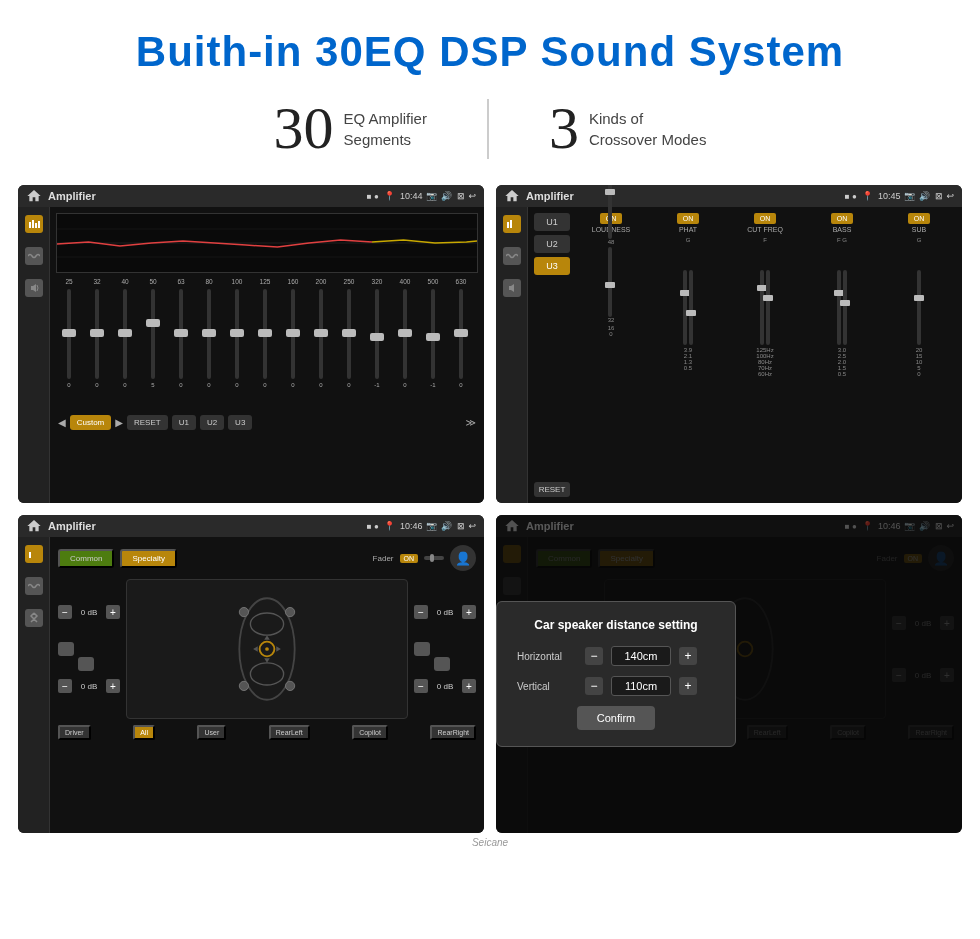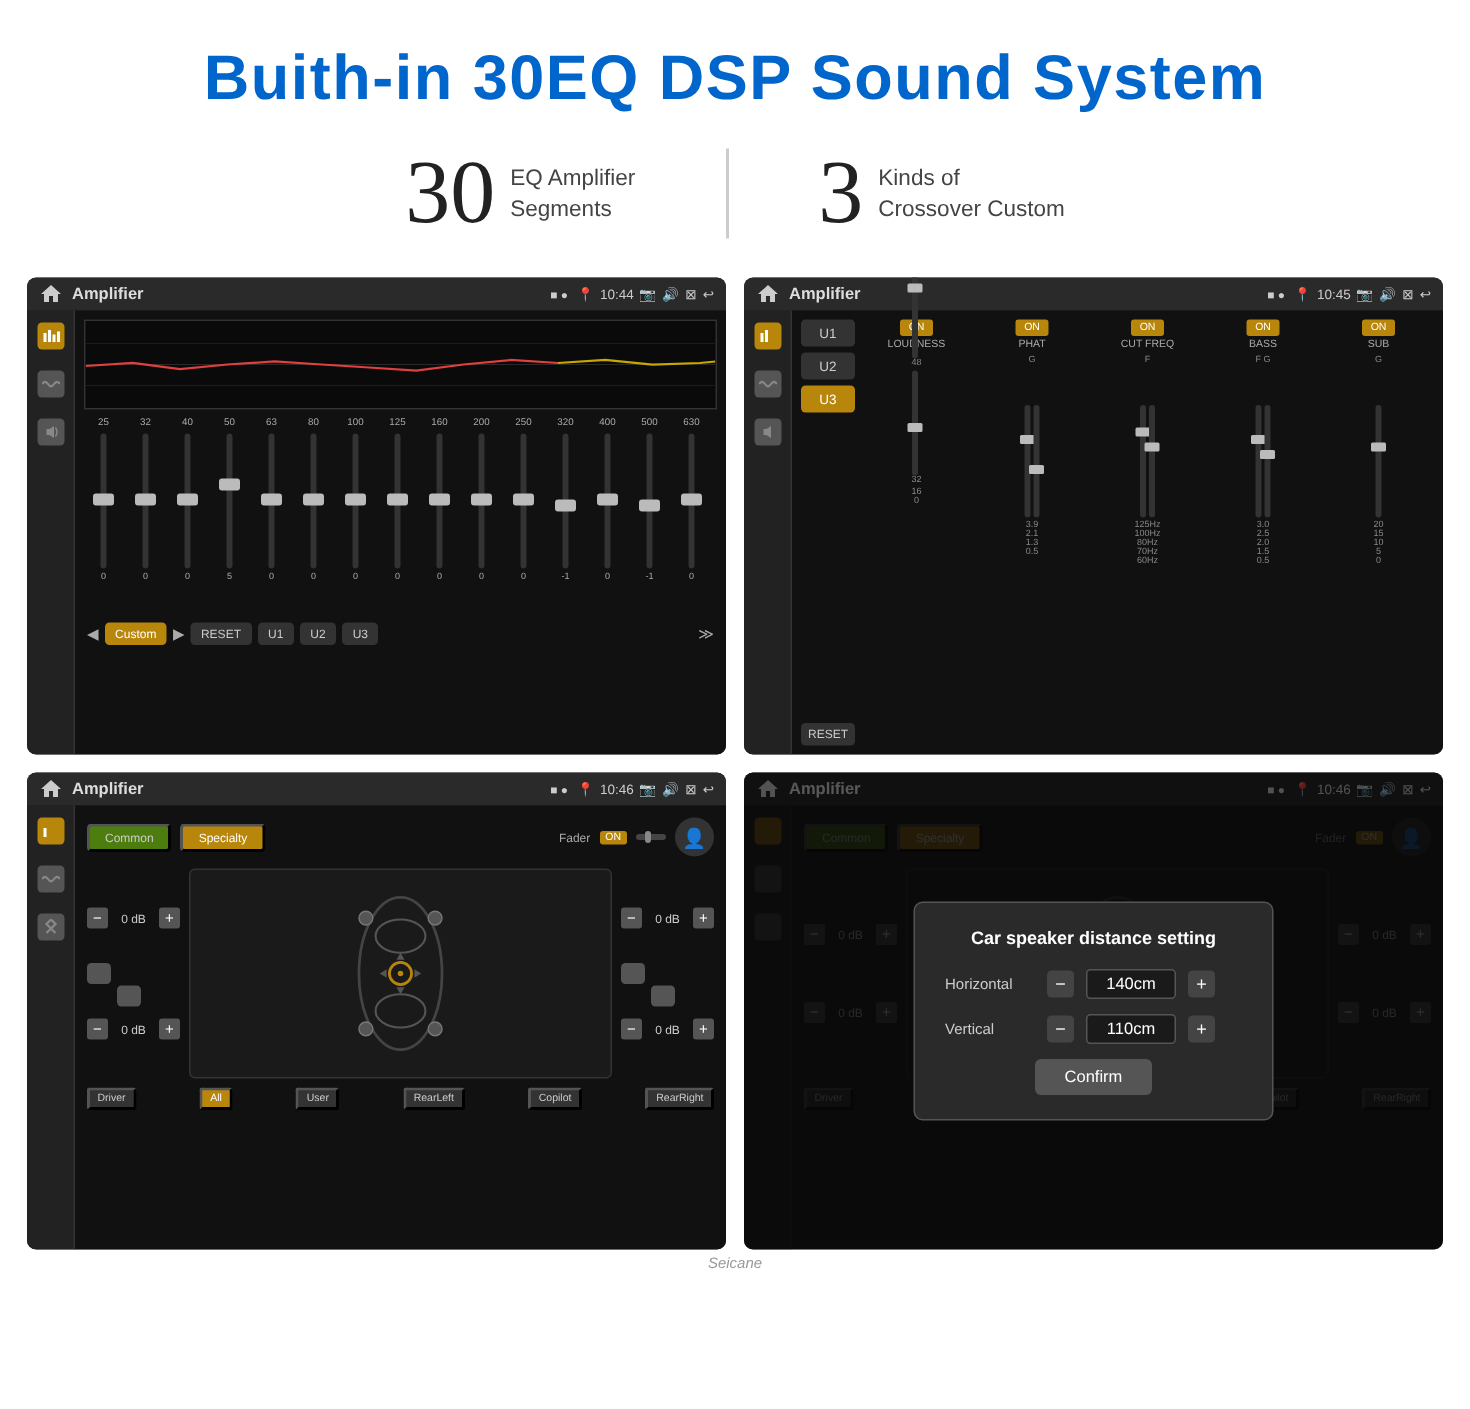--- a/index.html
+++ b/index.html
@@ -391,21 +391,20 @@
       font-size: 13px;
     }
 
     
     .dialog-overlay {
       position: absolute;
       top: 0; left: 0; right: 0; bottom: 0;
       background: rgba(0,0,0,0.6);
       display: flex;
       align-items: center;
-      justify-content: center;
       z-index: 10;
     }
     .distance-dialog {
       background: #2a2a2a;
       border: 1px solid #555;
       border-radius: 6px;
       padding: 16px 20px;
       width: 240px;
     }
     .dialog-title {
@@ -498,21 +497,21 @@
     <span class="stat-desc">
       <span>EQ Amplifier</span><br>
       <span>Segments</span>
     </span>
   </div>
   <div class="stat-divider"></div>
   <div class="stat-item">
     <span class="stat-number">3</span>
     <span class="stat-desc">
       <span>Kinds of</span><br>
-      <span>Crossover Custom</span>
+      <span>Crossover Modes</span>
     </span>
   </div>
 </div>
 
 <div class="screens-grid">
 
   <div class="screen eq-screen">
     <div class="status-bar">
       <svg class="status-home-icon" viewBox="0 0 24 24">
           <path d="M10 20v-6h4v6h5v-8h3L12 3 2 12h3v8z" fill="#ccc"></path>

